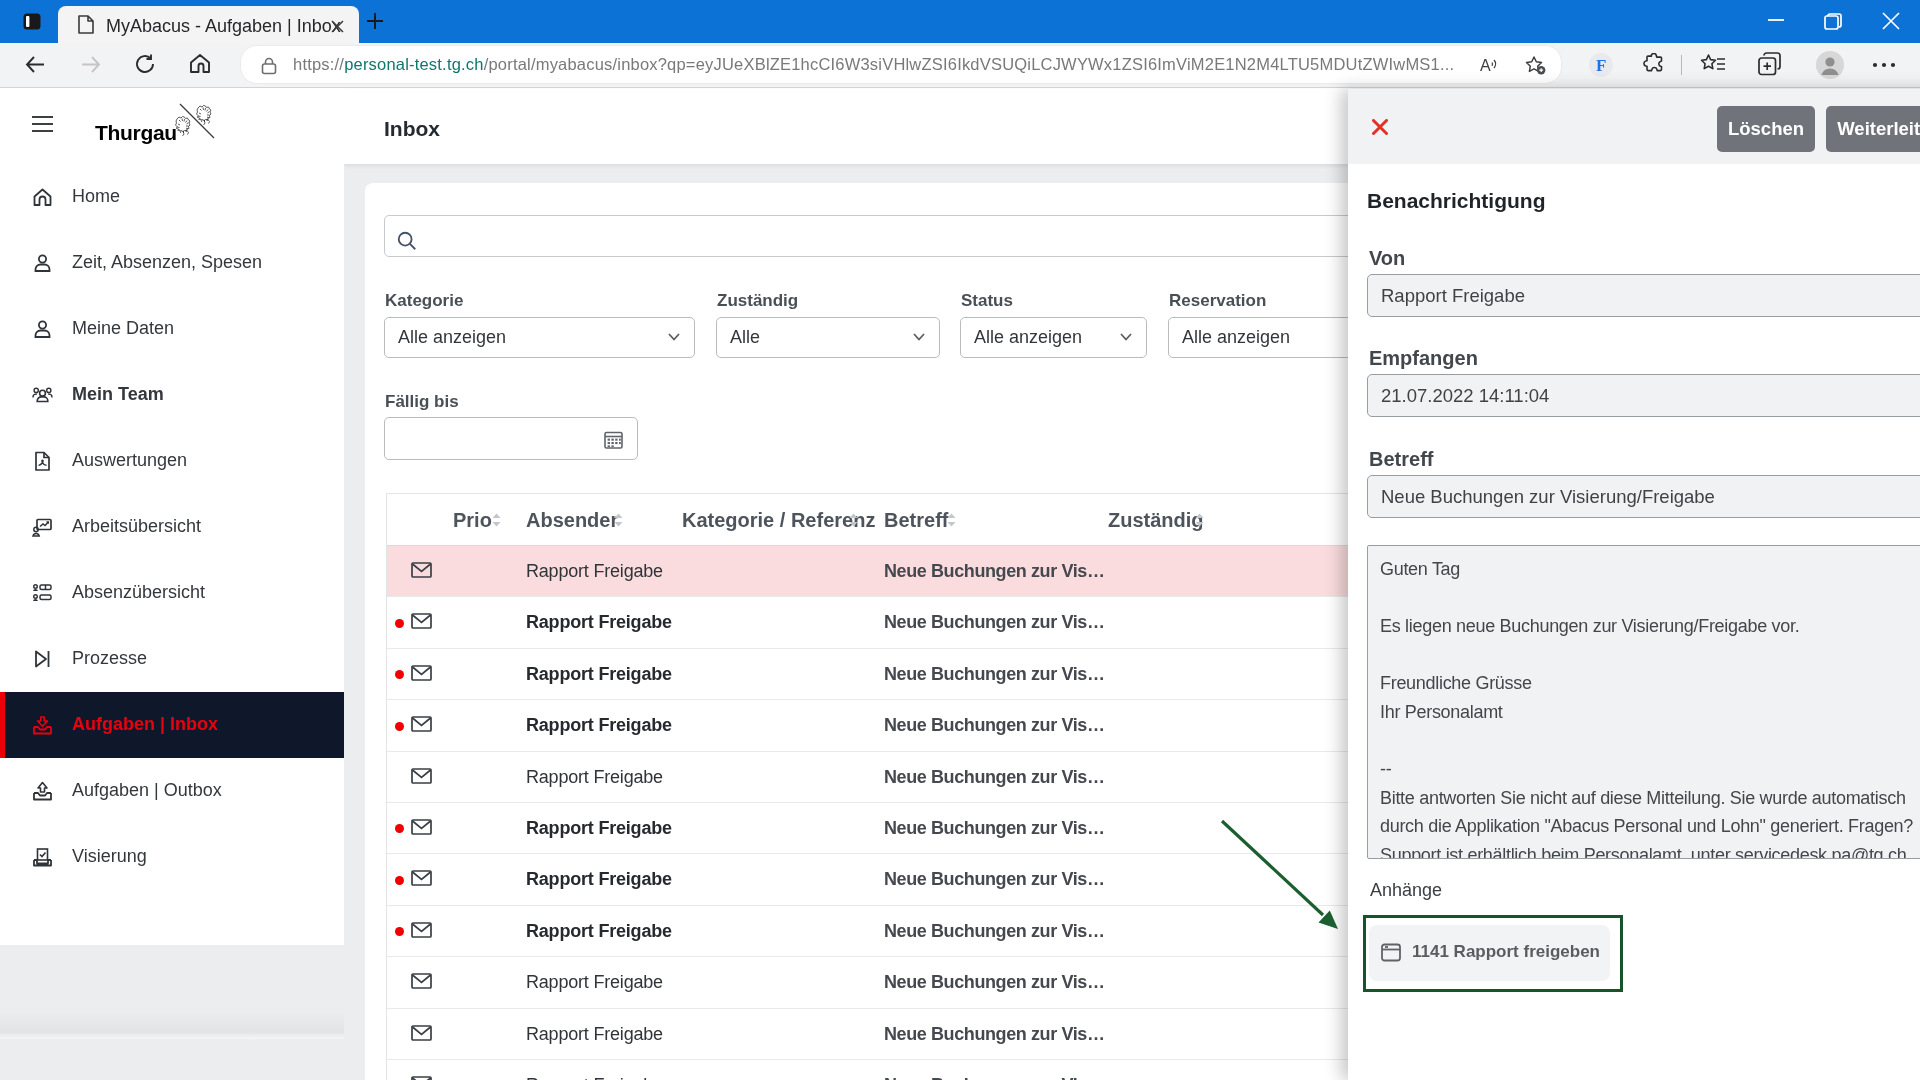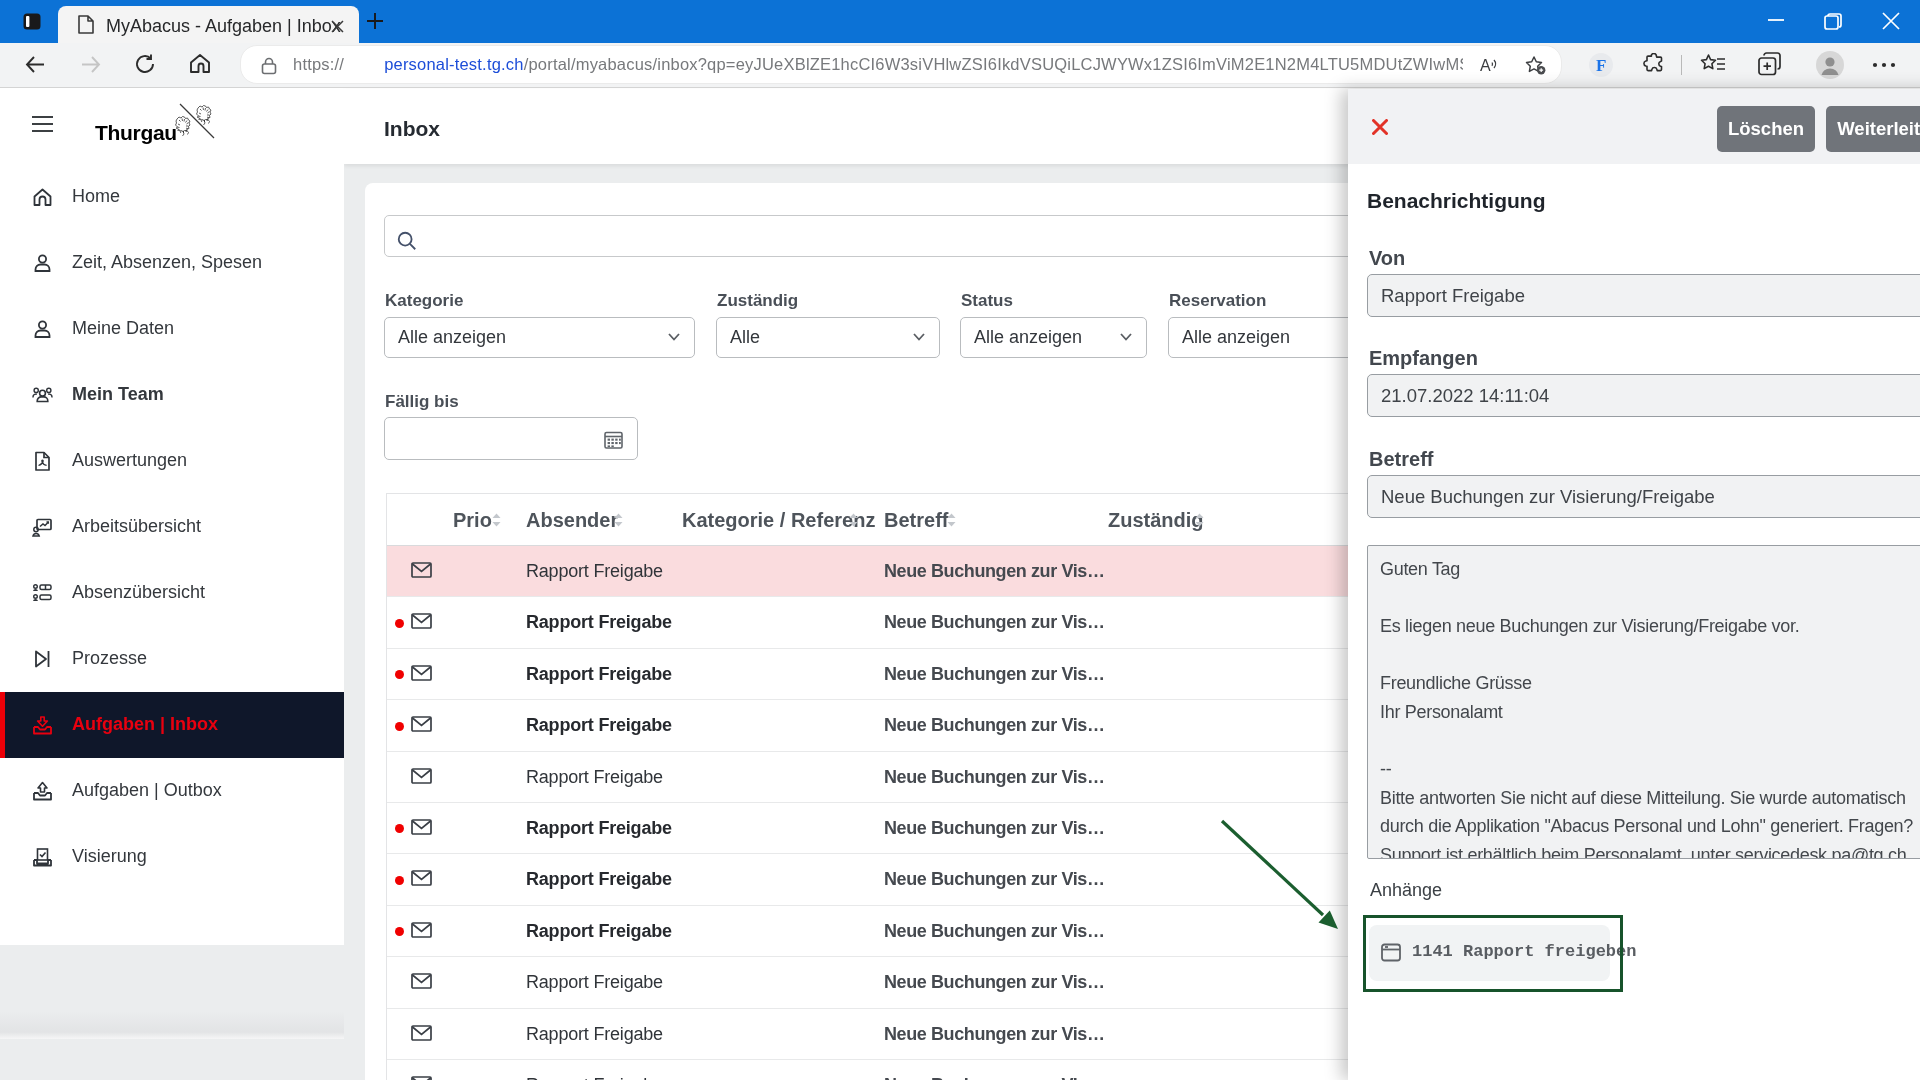--- a/index.html
+++ b/index.html
@@ -5,21 +5,21 @@
 * { margin:0; padding:0; box-sizing:border-box; }
 html,body { width:1920px; height:1080px; overflow:hidden; font-family:"Liberation Sans", sans-serif; background:#fff; }
 .abs { position:absolute; }
 
 #chrome { position:absolute; left:0; top:0; width:1920px; height:43px; background:#0c72d6; }
 #tab { position:absolute; left:58px; top:6px; width:301px; height:37px; background:#f4f4f4; border-radius:8px 8px 0 0; }
 #tab .title { position:absolute; left:48px; top:10px; font-size:18px; color:#27282a; white-space:nowrap; }
 #toolbar { position:absolute; left:0; top:43px; width:1920px; height:45px; background:#f2f3f4; border-bottom:1px solid #d4d4d4; }
 #addr { position:absolute; left:240px; top:2px; width:1322px; height:39px; background:#fff; border-radius:17px; border:1px solid #ebebeb; }
 #addr .url { position:absolute; left:52px; top:9px; font-size:16.5px; letter-spacing:0.2px; color:#77797c; white-space:nowrap; overflow:hidden; width:1170px; }
-#addr .url b { color:#1d4ed8; font-weight:normal;margin-left:40px; }
+#addr .url b { color:#0f766e; font-weight:normal; }
 
 #page { position:absolute; left:0; top:89px; width:1920px; height:991px; background:#ebedee; }
 #sidebar { position:absolute; left:0; top:0; width:344px; height:856px; background:#fff; }
 #mainhead { position:absolute; left:344px; top:0; width:1576px; height:75px; background:#fff; box-shadow:0 2px 4px rgba(0,0,0,.08); }
 #mainhead h1 { position:absolute; left:40px; top:28px; font-size:21px; font-weight:bold; color:#252a31; }
 #card { position:absolute; left:365px; top:94px; width:1511px; height:1000px; background:#fff; border-radius:8px 8px 0 0; }
 
 .nav { position:absolute; left:0; width:344px; height:66px; }
 .nav .ic { position:absolute; left:32px; top:23px; width:21px; height:21px; }
 .nav .tx { position:absolute; left:72px; top:22px; font-size:18px; color:#34383d; }
@@ -48,21 +48,21 @@
 #panelhead { position:absolute; left:0; top:0; width:624px; height:75px; background:#f1f2f4; }
 .gbtn { position:absolute; top:17px; height:46px; background:#70747a; border-radius:5px; color:#fff; font-weight:bold; font-size:18.5px; text-align:center; line-height:46px; }
 #panel h2 { position:absolute; left:19px; top:100px; font-size:21px; font-weight:bold; color:#1f242b; }
 .plabel { position:absolute; left:21px; font-size:20px; font-weight:bold; color:#42474e; }
 .pinput { position:absolute; left:19px; width:585px; height:43px; background:#f1f2f3; border:1px solid #989da2; border-radius:5px; font-size:18.5px; color:#3f4348; }
 .pinput span { position:absolute; left:13px; top:10px; }
 #msgbox { position:absolute; left:19px; top:456px; width:586px; height:314px; background:#f1f2f3; border:1px solid #989da2; border-radius:2px; overflow:hidden; }
 #msgbox .txt { position:absolute; left:12px; top:9px; width:560px; font-size:18px; letter-spacing:-0.3px; line-height:28.6px; color:#43474c; }
 #scrollthumb { position:absolute; left:569px; top:6px; width:9px; height:256px; border-radius:5px; background:#a6a6a6; }
 #anh { position:absolute; left:22px; top:791px; font-size:18px; color:#3b4045; }
-#chip { position:absolute; left:21px; top:836px; width:241px; height:56px; background:#f1f3f4; border-radius:8px;font-family:Liberation Mono, monospace; }
+#chip { position:absolute; left:21px; top:836px; width:241px; height:56px; background:#f1f3f4; border-radius:8px; }
 #chip span { position:absolute; left:43px; top:17px; font-size:17px; font-weight:bold; color:#595d62; white-space:nowrap; }
 #greenrect { position:absolute; left:15px; top:826px; width:260px; height:77px; border:3px solid #17532b; }
 svg { display:block; }
 </style>
 </head>
 <body>
 
 <div id="chrome">
   <svg class="abs" style="left:23px;top:13px" width="18" height="17" viewBox="0 0 18 17">
       <rect x="0.5" y="0.5" width="17" height="16" rx="3.5" fill="#19191b"></rect>

